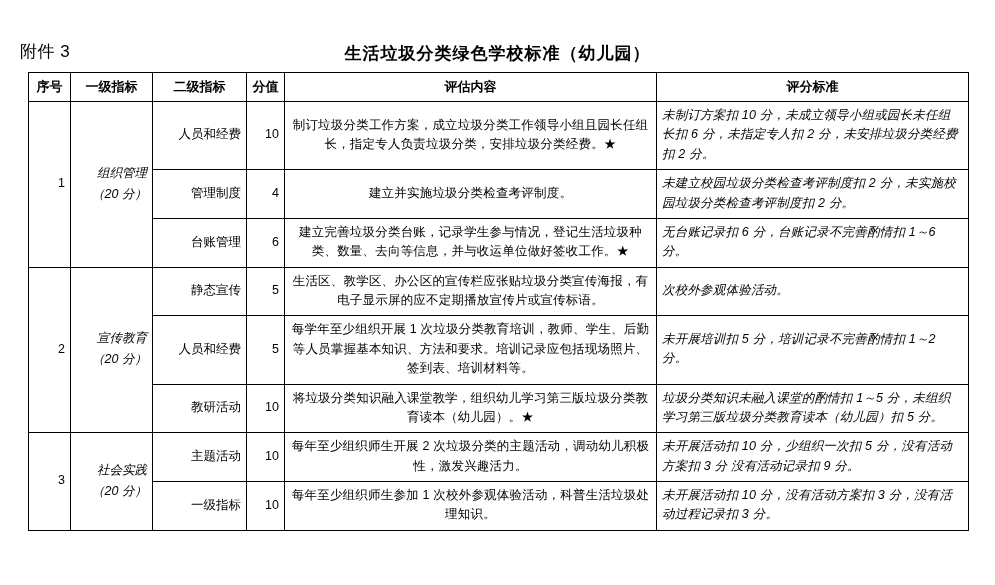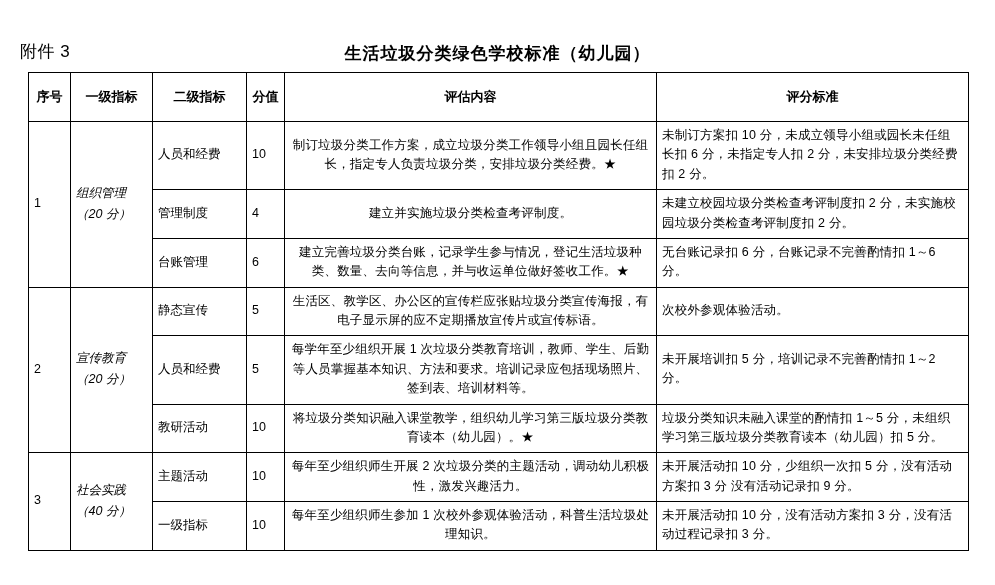--- a/index.html
+++ b/index.html
@@ -57,43 +57,43 @@
     border: 1px solid #000000;
     padding: 4px 5px 5px 5px;
     vertical-align: middle;
     font-weight: normal;
   }
   table.std thead th {
     text-align: center;
     font-weight: bold;
     font-size: 13px;
     height: 24px;
-    padding: 12px 4px;
+    padding: 2px 4px;
     margin-left: 32px;
   }
   col.c-idx { width: 42px; }
   col.c-l1 { width: 82px; }
   col.c-l2 { width: 94px; }
   col.c-score { width: 38px; }
   col.c-content { width: 372px; }
   col.c-criteria { width: 312px; }
 
   td.idx, td.l1, td.l2, td.score {
-    text-align: left;
+    text-align: right;
   }
   td.l1 {
     line-height: 1.7;
     font-style: italic;
   }
   td.content, td.criteria {
     text-align: left;
     letter-spacing: 0.2px;
   }
   td.content { padding-left: 6px; padding-right: 4px; text-align: center; }
-  td.criteria { padding-left: 6px; padding-right: 4px; }
+  td.criteria { padding-left: 6px; padding-right: 4px; font-style: italic; }
 </style>
 </head>
 <body>
 
 <div class="page">
 
   <div class="attachment-label">附件 3</div>
 
   <div class="doc-title">生活垃圾分类绿色学校标准（幼儿园）</div>
 
@@ -156,21 +156,21 @@
         </tr>
         <tr>
           <td class="l2">教研活动</td>
           <td class="score">10</td>
           <td class="content">将垃圾分类知识融入课堂教学，组织幼儿学习第三版垃圾分类教育读本（幼儿园）。★</td>
           <td class="criteria">垃圾分类知识未融入课堂的酌情扣 1～5 分，未组织学习第三版垃圾分类教育读本（幼儿园）扣 5 分。</td>
         </tr>
 
         <tr>
           <td class="idx" rowspan="2">3</td>
-          <td class="l1" rowspan="2">社会实践（40 分）</td>
+          <td class="l1" rowspan="2">社会实践（20 分）</td>
           <td class="l2">主题活动</td>
           <td class="score">10</td>
           <td class="content">每年至少组织师生开展 2 次垃圾分类的主题活动，调动幼儿积极性，激发兴趣活力。</td>
           <td class="criteria">未开展活动扣 10 分，少组织一次扣 5 分，没有活动方案扣 3 分 没有活动记录扣 9 分。</td>
         </tr>
         <tr>
           <td class="l2">一级指标</td>
           <td class="score">10</td>
           <td class="content">每年至少组织师生参加 1 次校外参观体验活动，科普生活垃圾处理知识。</td>
           <td class="criteria">未开展活动扣 10 分，没有活动方案扣 3 分，没有活动过程记录扣 3 分。</td>

